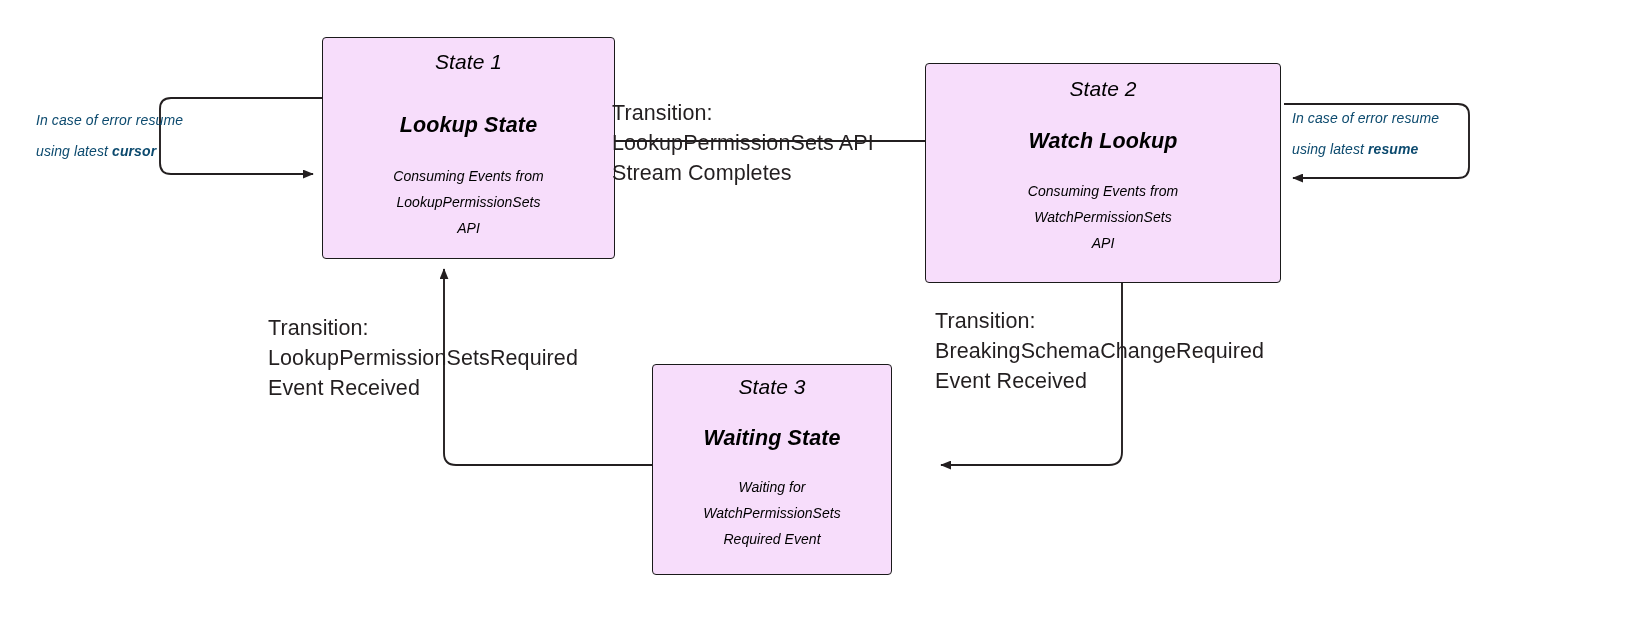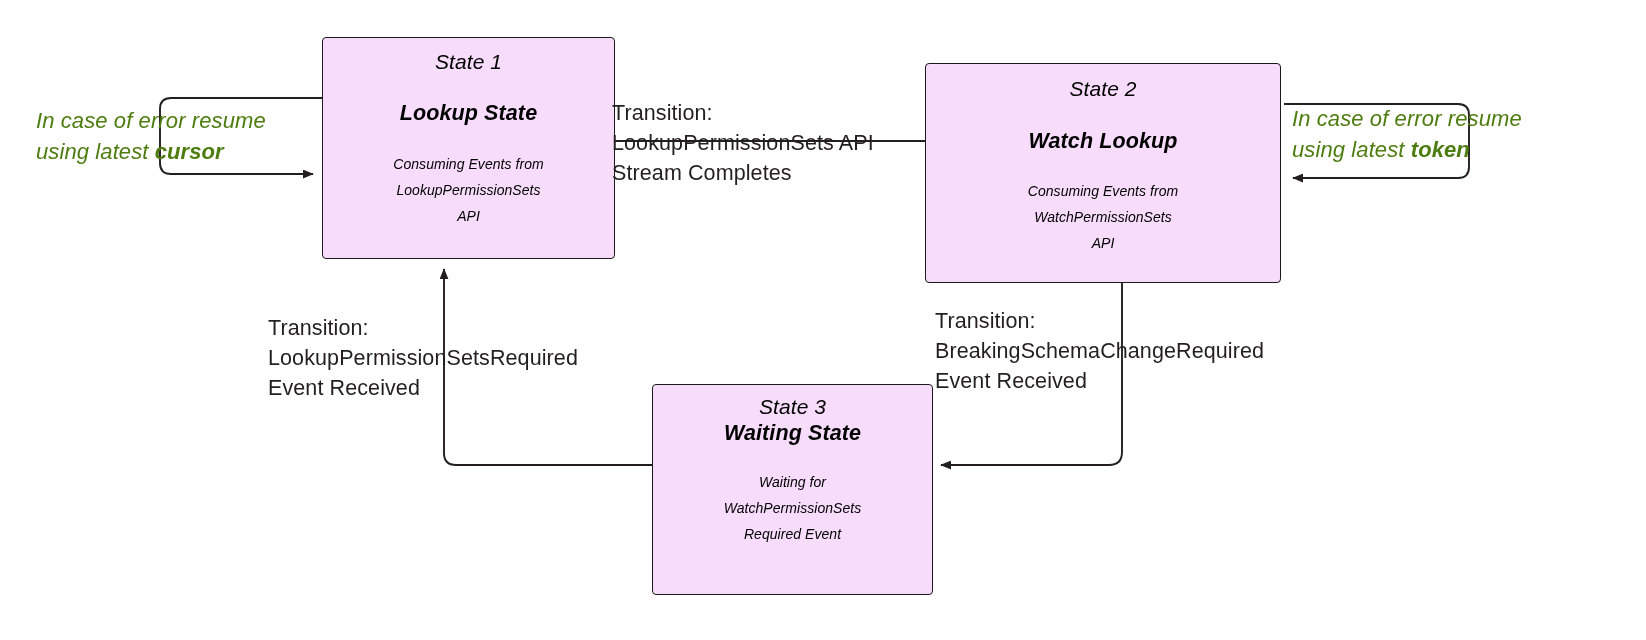--- a/index.html
+++ b/index.html
@@ -54,54 +54,54 @@
   .state-desc {
     font-style: italic;
     font-size: 14px;
     line-height: 26px;
     letter-spacing: 0.05px;
     white-space: pre-line;
   }
 
   #state-1 { left: 322px; top: 37px;  width: 293px; height: 222px; }
   #state-2 { left: 925px; top: 29px;  width: 356px; height: 220px; margin-top: 34px; }
-  #state-3 { left: 652px; top: 384px; width: 281px; height: 211px; }
+  #state-3 { left: 652px; top: 364px; width: 240px; height: 211px; }
 
   #state-1 .state-id   { margin-top: 11px; }
-  #state-1 .state-title{ margin-top: 25px; }
+  #state-1 .state-title{ margin-top: 37px; }
   #state-1 .state-desc { margin-top: 25px; }
 
   #state-2 .state-id   { margin-top: 12px; }
   #state-2 .state-title{ margin-top: 26px; }
   #state-2 .state-desc { margin-top: 24px; }
 
   #state-3 .state-id   { margin-top: 9px; }
-  #state-3 .state-title{ }
+  #state-3 .state-title{ margin-top: 25px; }
   #state-3 .state-desc { margin-top: 23px; }
 
   
   .edge-label {
     position: absolute;
     text-align: left;
     color: #231f20;
     font-size: 21.5px;
     line-height: 30px;
     white-space: pre-line;
     letter-spacing: 0.1px;
   }
   #label-1-2 { left: 612px; top: 98px;  width: 330px; }
   #label-3-1 { left: 268px; top: 313px; width: 360px; }
   #label-2-3 { left: 935px; top: 306px; width: 380px; }
 
   .note-label {
     position: absolute;
     font-style: italic;
-    font-size: 22px;
+    font-size: 14px;
     line-height: 31px;
-    color: #4d7c0f;
+    color: #0c4a6e;
     letter-spacing: 0.1px;
   }
   .note-label b { font-weight: bold; font-style: italic; }
   #note-cursor { left: 36px;   top: 105px; width: 265px; text-align: left; }
   #note-token  { left: 1292px; top: 103px; width: 270px; text-align: left; }
 </style>
 </head>
 <body>
 
 <div id="canvas">
@@ -171,16 +171,16 @@
 BreakingSchemaChangeRequired
 Event Received</div>
 
   <div class="note-label" id="note-cursor">
     <span>In case of error resume</span><br>
     <span>using latest </span><b>cursor</b>
   </div>
 
   <div class="note-label" id="note-token">
     <span>In case of error resume</span><br>
-    <span>using latest </span><b>token</b>
+    <span>using latest </span><b>resume</b>
   </div>
 
 </div>
 
 </body></html>

